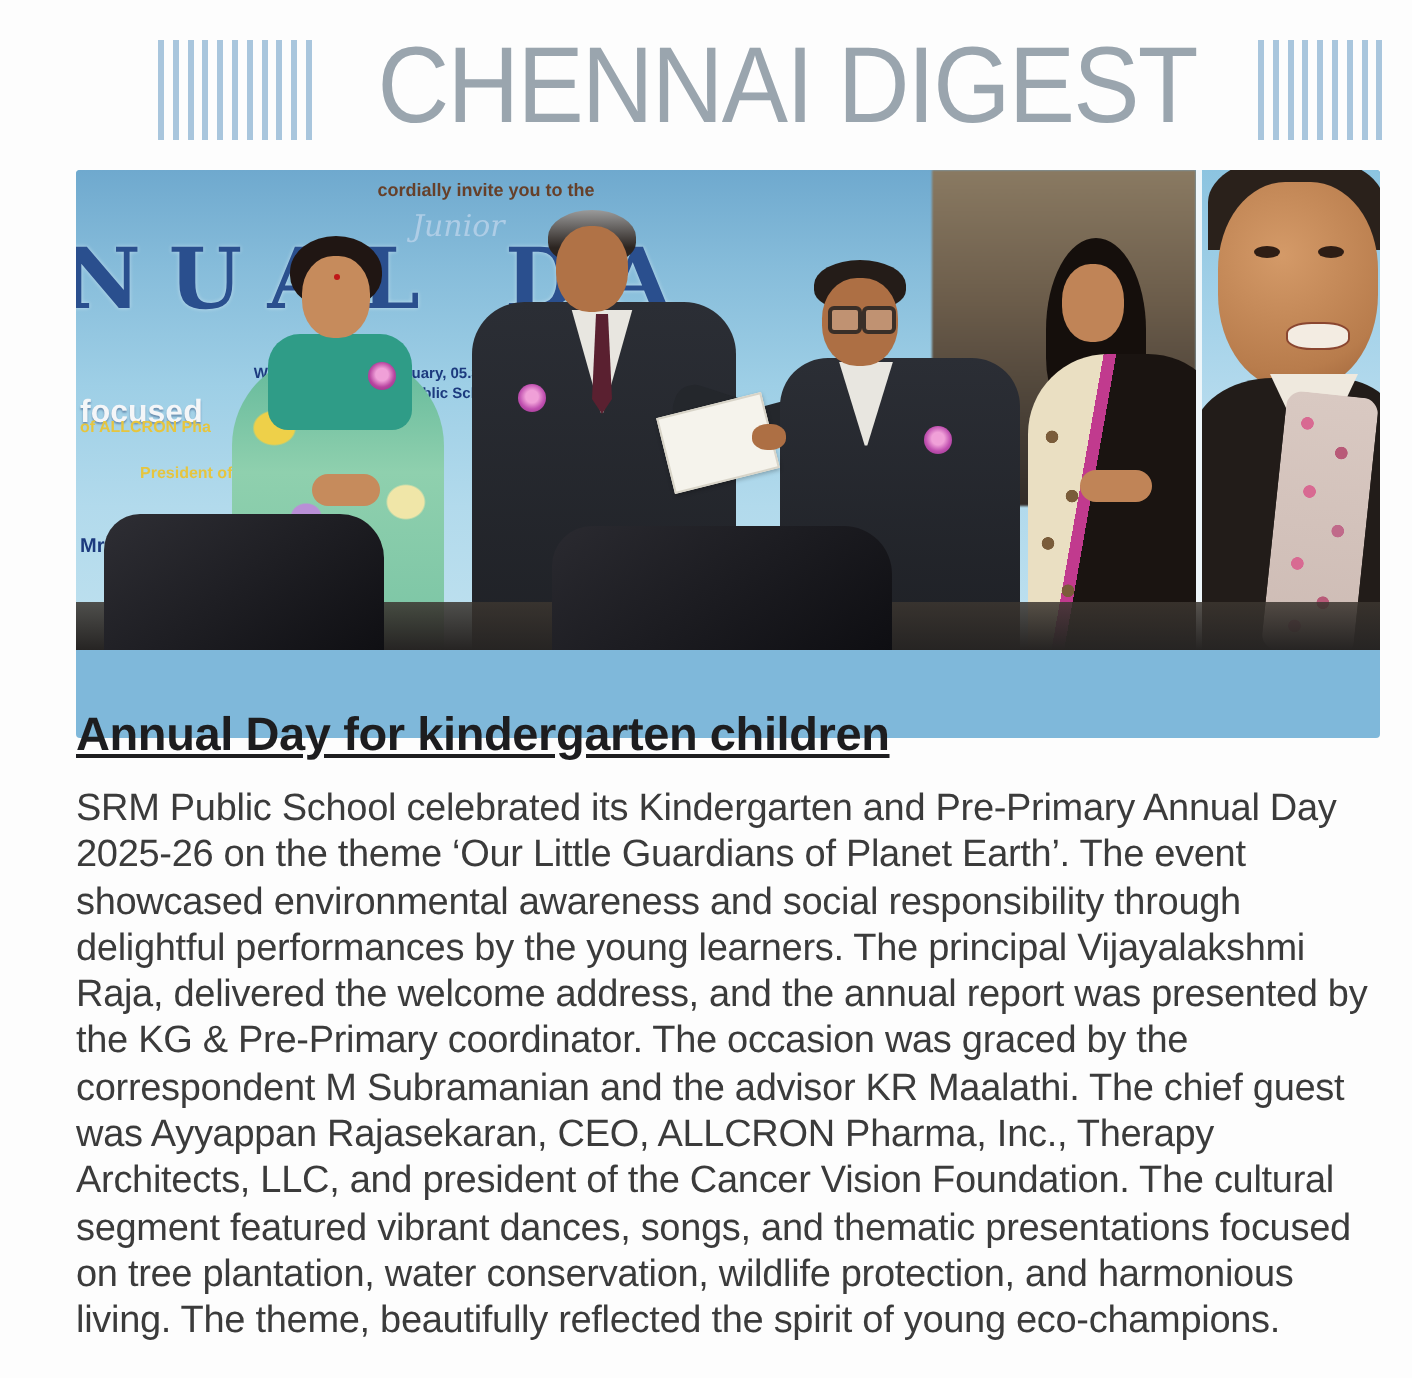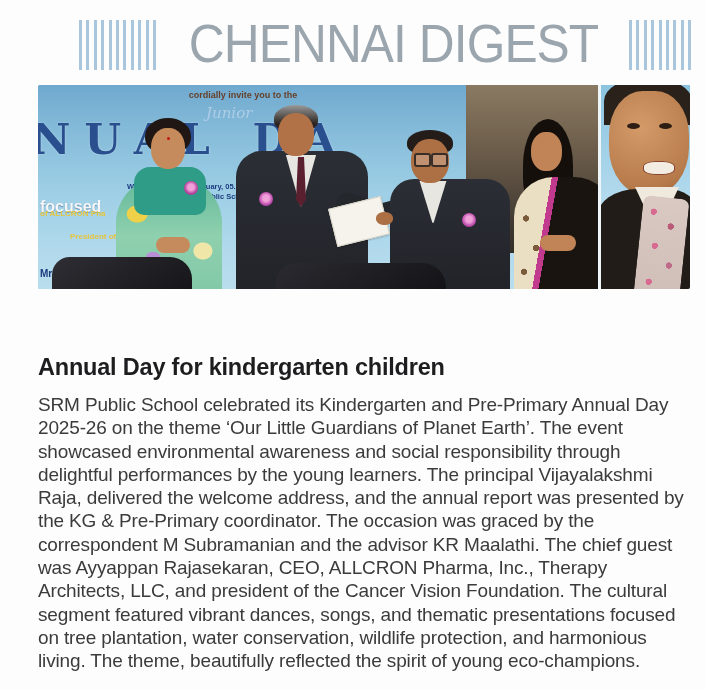--- a/index.html
+++ b/index.html
@@ -18,21 +18,21 @@
     background:repeating-linear-gradient(90deg,#a9c6dd 0 3px,transparent 3px 7.4px);
   }
   .barcode.left{width:79px;}
   .barcode.right{width:64px;}
   .masthead-title{
     font-size:54px;font-weight:400;color:#9aa5ae;letter-spacing:-1px;
     transform:scaleX(0.92);white-space:nowrap;line-height:1;
   }
   
   .photo{
-    position:absolute;left:38px;top:85px;width:652px;height:204px;
+    position:absolute;left:38px;top:85px;width:652px;height:284px;
     overflow:hidden;border-radius:2px;background:#7fb8da;
   }
   .photo *{position:absolute;}
   .backdrop{
     left:0;top:0;width:652px;height:240px;z-index:0;
     background:linear-gradient(180deg,#6fa9ce 0%,#86bcda 20%,#9ecfe6 45%,#b2daec 70%,#bfe1ef 100%);
   }
   .bannertext{z-index:1;}
   .t-invite{left:70px;top:5px;width:270px;text-align:center;font-size:9px;font-weight:700;color:#66402a;filter:blur(.3px);}
   .t-script{left:168px;top:19px;font-family:"DejaVu Serif",serif;font-style:italic;font-size:15px;color:#aecde6;}
@@ -133,21 +133,21 @@
   
   .floor{left:0;top:216px;width:652px;height:24px;z-index:5;background:linear-gradient(180deg,rgba(60,54,48,.85),#262423);}
   .chair{z-index:6;}
   .chair1{left:14px;top:172px;width:140px;height:68px;border-radius:18px 22px 0 0;
     background:linear-gradient(145deg,#2e2e34,#0f0f13);}
   .chair2{left:238px;top:178px;width:170px;height:62px;border-radius:20px 24px 0 0;
     background:linear-gradient(145deg,#2a2a30,#0e0e12);}
   
   .headline{
     position:absolute;left:38px;top:337px;width:654px;
-    font-size:23.5px;font-weight:700;color:#1d1d1f;letter-spacing:-0.2px;line-height:1.2;
+    font-size:23.5px;font-weight:700;color:#1d1d1f;letter-spacing:-0.2px;line-height:1.2;text-decoration:underline;
   }
   .body-text{
     position:absolute;left:38px;top:374px;width:658px;
     font-size:19px;line-height:23.3px;color:#3b3b3b;letter-spacing:-0.15px;
   }
 </style>
 </head>
 <body>
 
 <div class="masthead">

